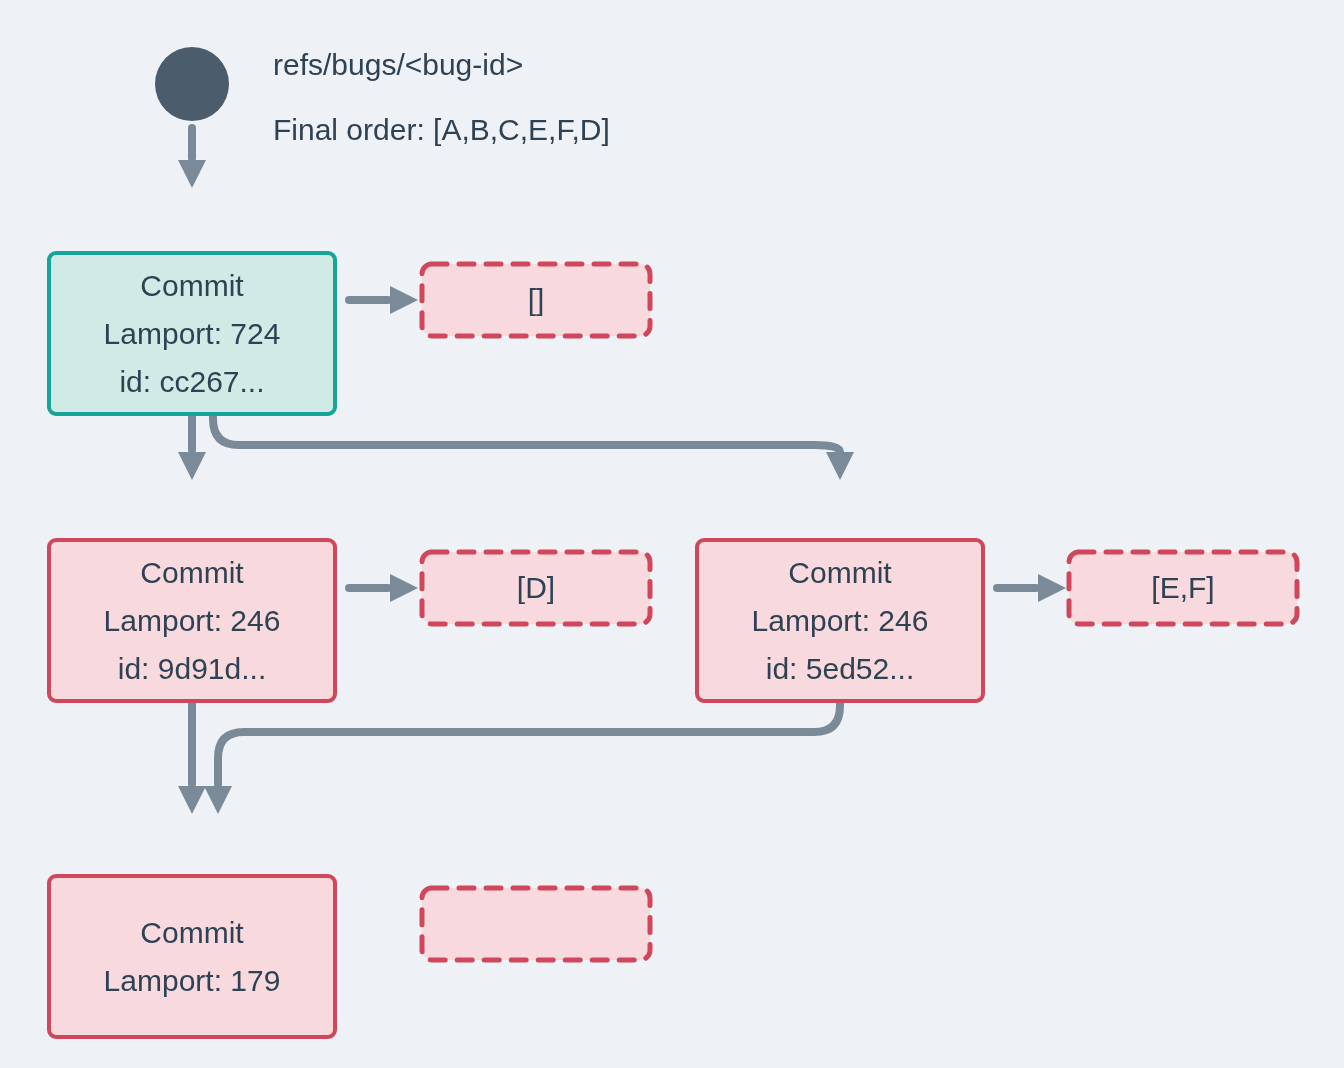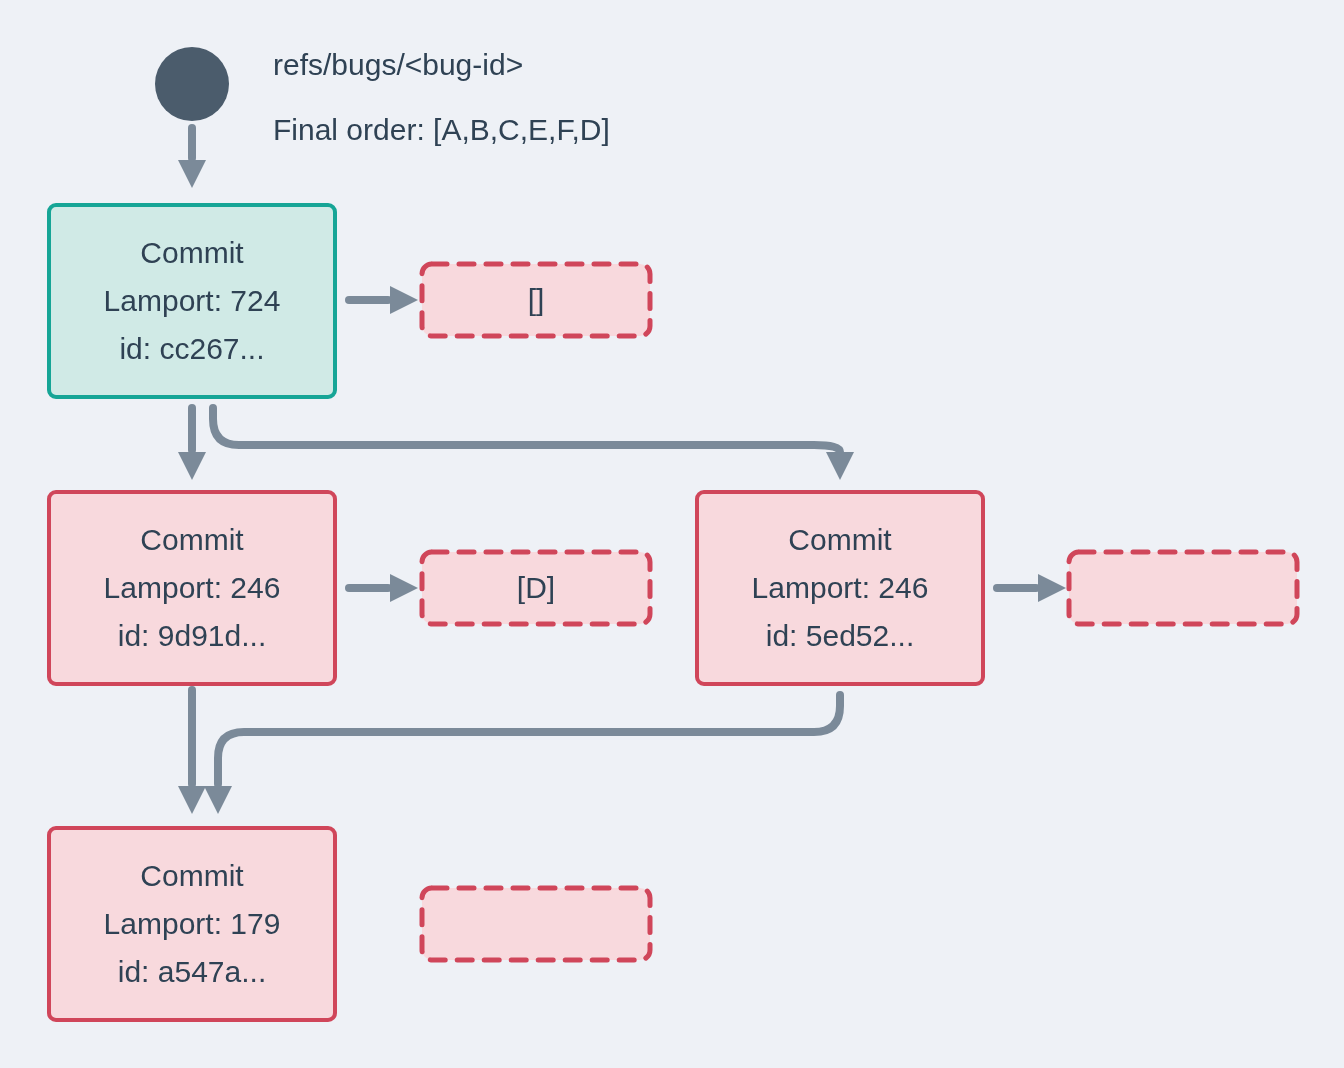--- a/index.html
+++ b/index.html
@@ -58,30 +58,31 @@
   .final-order {
     position: absolute;
     left: 273px; top: 113px;
     font-size: 30px;
     line-height: 34px;
     font-weight: normal;
     white-space: nowrap;
   }
   .commit-node {
     position: absolute;
-    width: 290px; height: 196px;
+    width: 290px; height: 165px;
     border-radius: 9px;
     border: 4px solid;
     display: flex;
     flex-direction: column;
     align-items: center;
     justify-content: center;
     font-size: 30px;
     line-height: 48px;
     text-align: center;
+    margin-top: 48px;
   }
   .commit-node.head-node { border-color: var(--teal-border); background: var(--teal-fill); }
   .commit-node.merged-node { border-color: var(--red-border); background: var(--pink-fill); }
   .node-head  { left: 47px;  top: 203px; }
   .node-left  { left: 47px;  top: 490px; }
   .node-right { left: 695px; top: 490px; }
   .node-bottom{ left: 47px;  top: 826px; }
   .ops-label {
     position: absolute;
     width: 228px; height: 72px;
@@ -150,19 +151,19 @@
 
   <div class="commit-node merged-node node-right">
     <div>Commit</div>
     <div>Lamport: 246</div>
     <div>id: 5ed52...</div>
   </div>
 
   <div class="commit-node merged-node node-bottom">
     <div>Commit</div>
     <div>Lamport: 179</div>
-    <div>id: a547a...</div>
   </div>
 
   <div class="ops-label ops-1">[]</div>
   <div class="ops-label ops-2">[D]</div>
+  <div class="ops-label ops-3">[E,F]</div>
 
 </div>
 
 </body></html>

